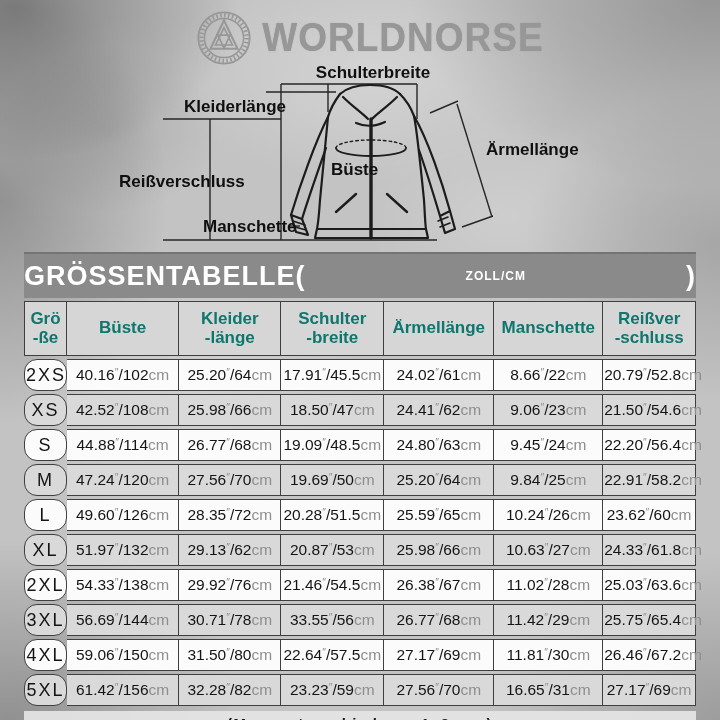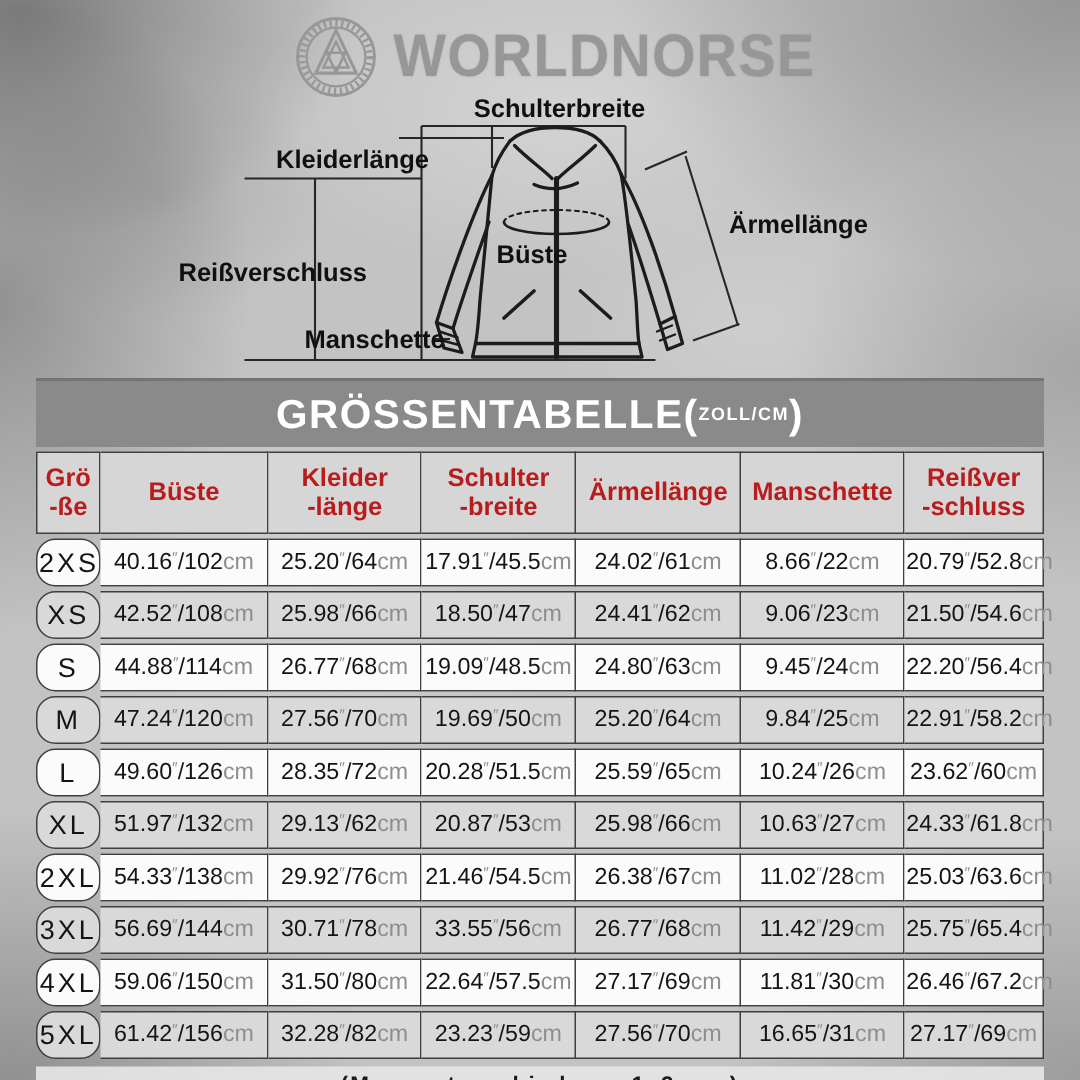--- a/index.html
+++ b/index.html
@@ -24,28 +24,28 @@
         justify-content:center;gap:10px;transform:translateX(10px);}
   .wordmark{font-size:37px;font-weight:bold;letter-spacing:1px;color:#979797;
             transform:scaleY(1.08);text-shadow:0 0 1px rgba(120,120,120,.5);}
   
   .diagram{position:absolute;top:0;left:0;}
   .diagram text{fill:#101010;font-family:"Liberation Sans","DejaVu Sans",sans-serif;
                 font-weight:bold;font-size:17px;}
   
   .tablewrap{position:absolute;left:24px;top:252px;width:672px;}
   .titlebar{height:44px;background:var(--title-bar,#8a8a8a);border-top:2px solid #747474;
-            display:flex;align-items:center;justify-content:center;color:#fff;}
+            display:flex;align-items:center;justify-content:space-between;color:#fff;}
   .titlebar .big{font-size:27px;font-weight:bold;letter-spacing:1px;}
   .titlebar .small{font-size:12px;font-weight:bold;letter-spacing:1px;}
   table{width:100%;border-collapse:separate;border-spacing:0 3px;table-layout:fixed;}
   th,td{border-top:1.5px solid #3f3f3f;border-bottom:1.5px solid #3f3f3f;
         border-right:1.5px solid #3f3f3f;text-align:center;vertical-align:middle;padding:0 1px;}
   th:first-child,td:first-child{border-left:1.5px solid #3f3f3f;}
-  th{height:53px;background:var(--header-bg,#d6d6d6);font-size:17px;line-height:1.08;color:#b91c1c;}
+  th{height:53px;background:var(--header-bg,#d6d6d6);font-size:17px;line-height:1.08;color:#0f766e;}
   td{height:30px;font-size:15.5px;color:#141414;}
   tr.light td{background:var(--row-light,#fbfbfb);}
   tr.shade td{background:var(--row-shade,#d9d9d9);}
   td.size{font-size:18px;letter-spacing:2px;border-radius:13px;}
   td .pr{font-size:10.5px;color:#8f8f8f;position:relative;top:-4px;}
   td .u{color:#8e8e8e;}
   .note{margin-top:2px;height:25px;background:rgba(229,229,229,.92);
         display:flex;align-items:center;justify-content:center;
         font-size:15px;font-weight:bold;letter-spacing:1.5px;color:#1a1a1a;}
 </style>

